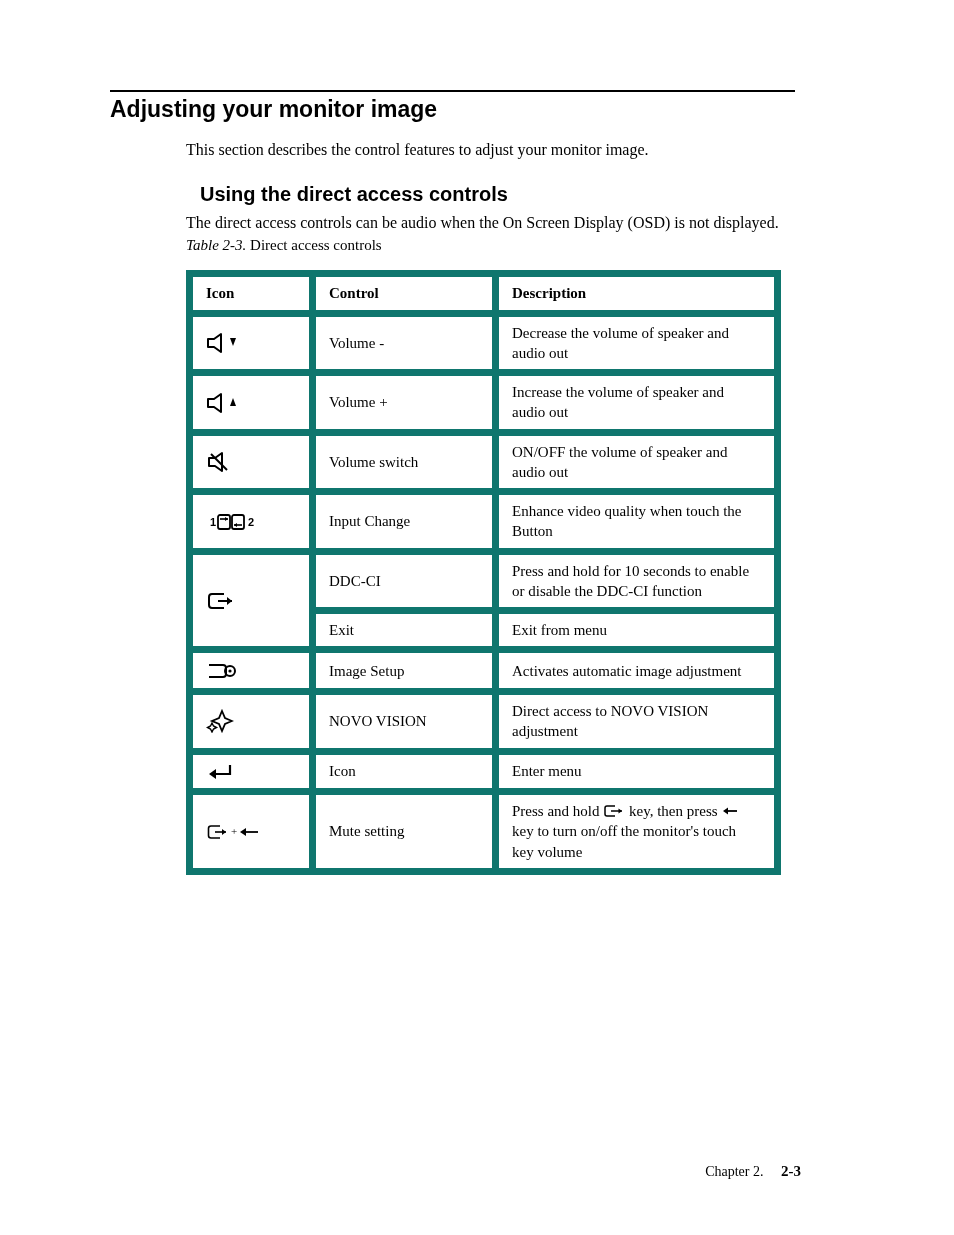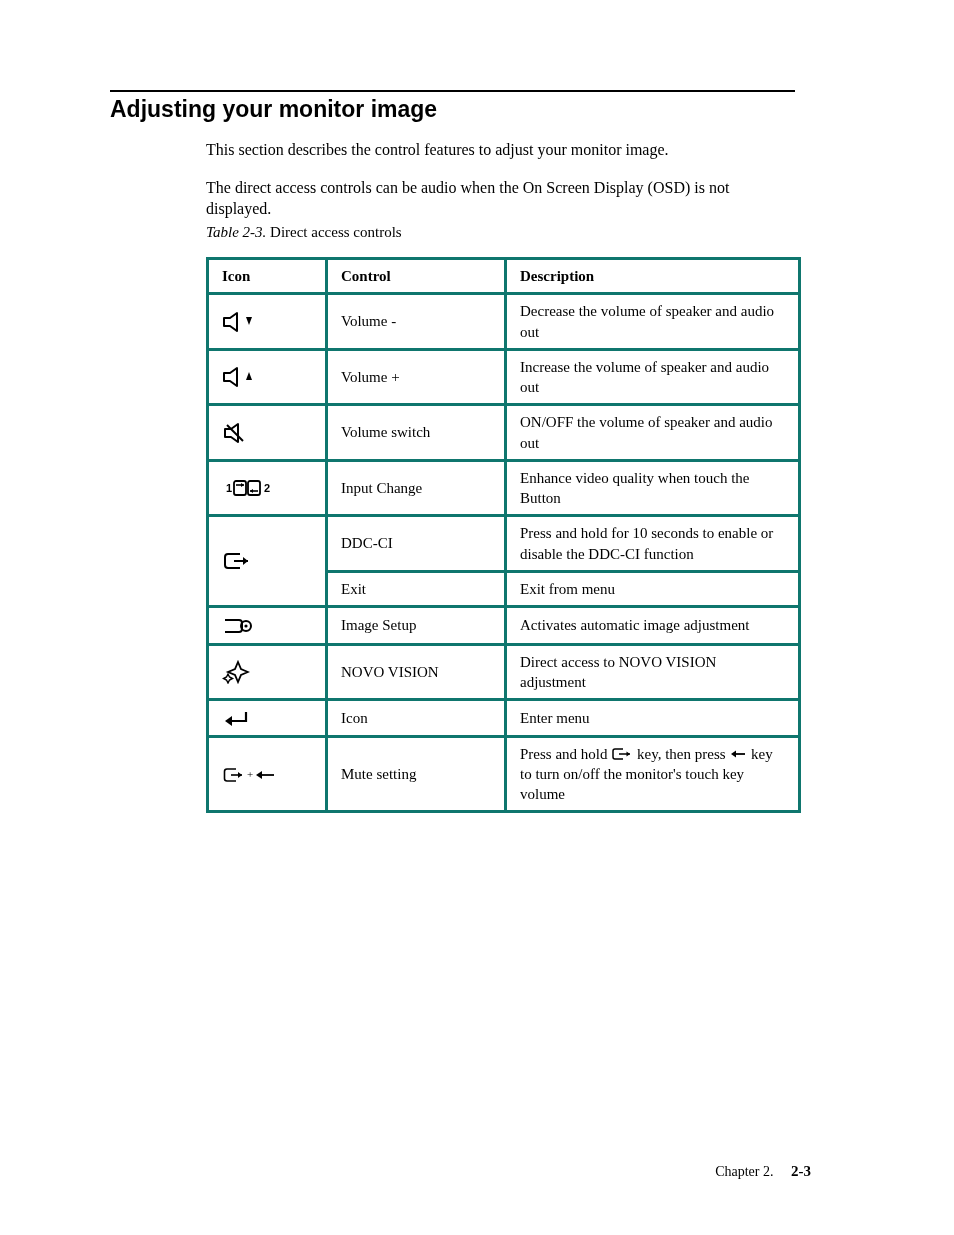--- a/index.html
+++ b/index.html
@@ -20,21 +20,21 @@
     border-top: 2px solid #000;
     margin-bottom: 4px;
   }
   h1.section-title {
     font-family: Arial, Helvetica, sans-serif;
     font-weight: bold;
     font-size: 23px;
     margin: 0 0 4px 0;
   }
   .section-body {
-    margin-left: 96px;
+    margin-left: 76px;
     font-size: 16px;
     line-height: 1.35;
   }
   h2.subsection-title {
     font-family: Arial, Helvetica, sans-serif;
     font-weight: bold;
     font-size: 20px;
     margin: 22px 0 6px 90px;
   }
   .table-caption {
@@ -42,51 +42,52 @@
     margin-top: 0;
   }
   .table-caption .cap-label { font-style: italic; }
   table.controls {
     border-collapse: collapse;
     margin-top: 8px;
     width: 595px;
     font-size: 15px;
   }
   table.controls th, table.controls td {
-    border: 3px solid #0f766e;
+    border: 7px solid #0f766e;
     padding: 6px 13px;
     vertical-align: middle;
     text-align: left;
   }
   table.controls th {
     font-weight: bold;
     background: #fff;
   }
   .col-icon { width: 90px; text-align: center; }
   .col-control { width: 150px; }
   td.icon-cell { text-align: center; padding: 8px 4px; }
   .icon-svg { display: inline-block; vertical-align: middle; }
   .footer {
     position: absolute;
-    right: 74px;
+    right: 84px;
     bottom: 55px;
     font-size: 14px;
     margin-left: 7px;
   }
   .footer .page-num { font-weight: bold; font-size: 15px; margin-left: 14px; }
 </style>
 </head>
 <body>
 
 <div class="page">
 
   <div class="rule"></div>
   <h1 class="section-title">Adjusting your monitor image</h1>
   <p class="section-body">This section describes the control features to adjust your monitor image.</p>
 
+  <h2 class="subsection-title">Using the direct access controls</h2>
 
   <div class="section-body">
     <p style="margin:0 0 2px 0;">The direct access controls can be audio when the On Screen Display (OSD) is not displayed.</p>
     <p class="table-caption">
       <span class="cap-label">Table 2-3.</span>
       <span>Direct access controls</span>
     </p>
 
     <table class="controls">
       <thead>

